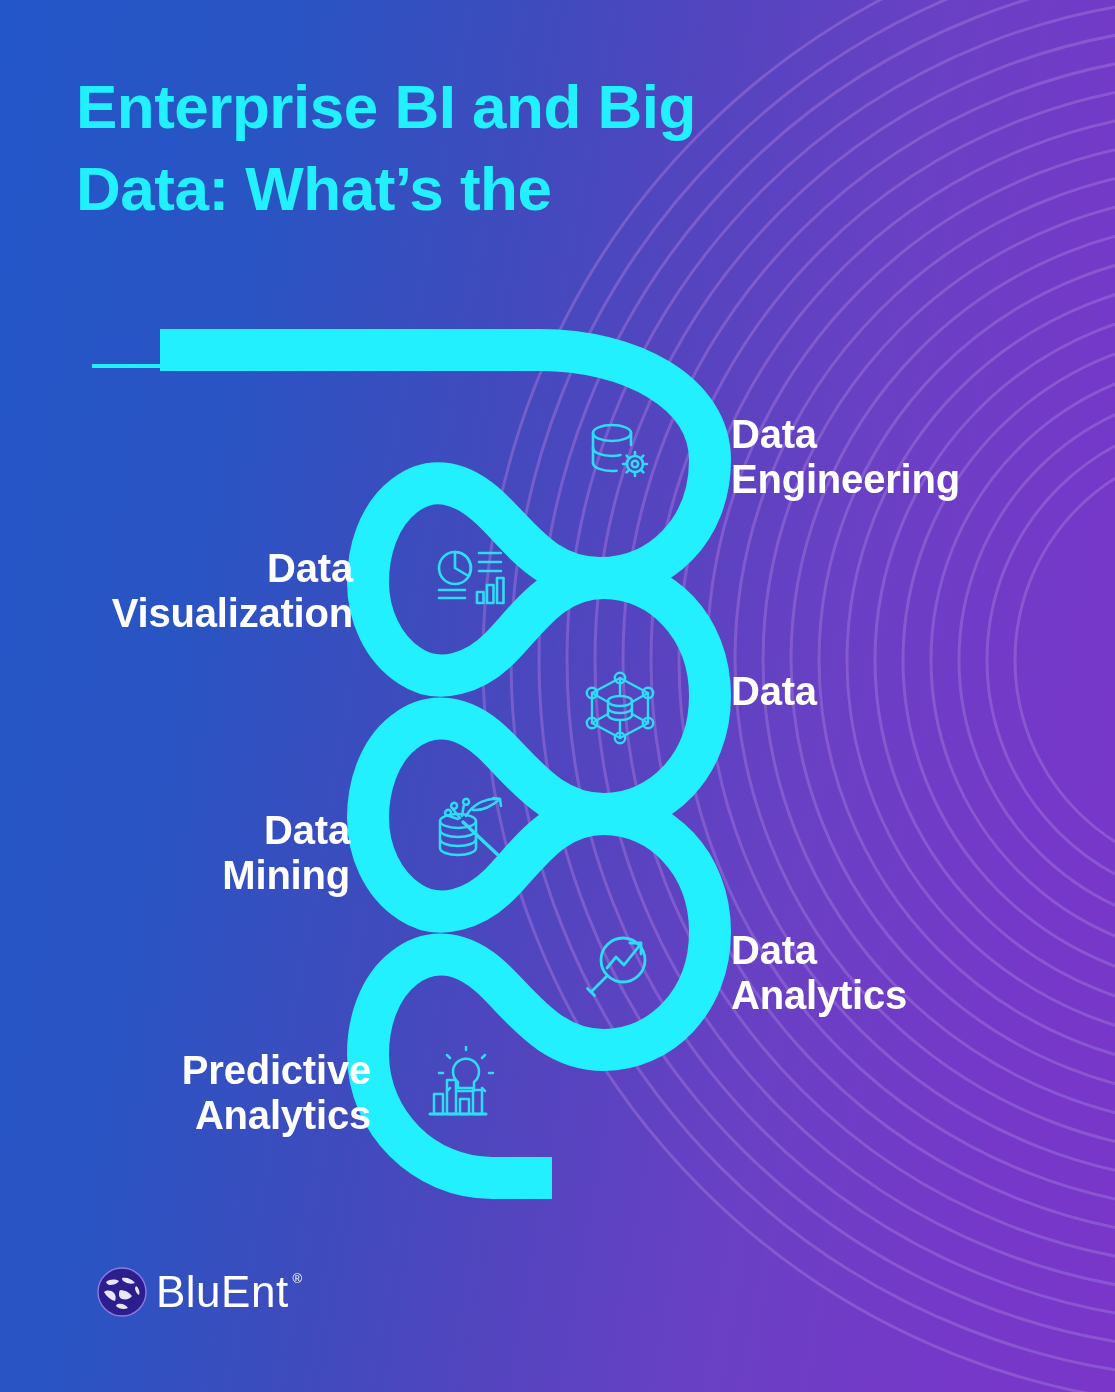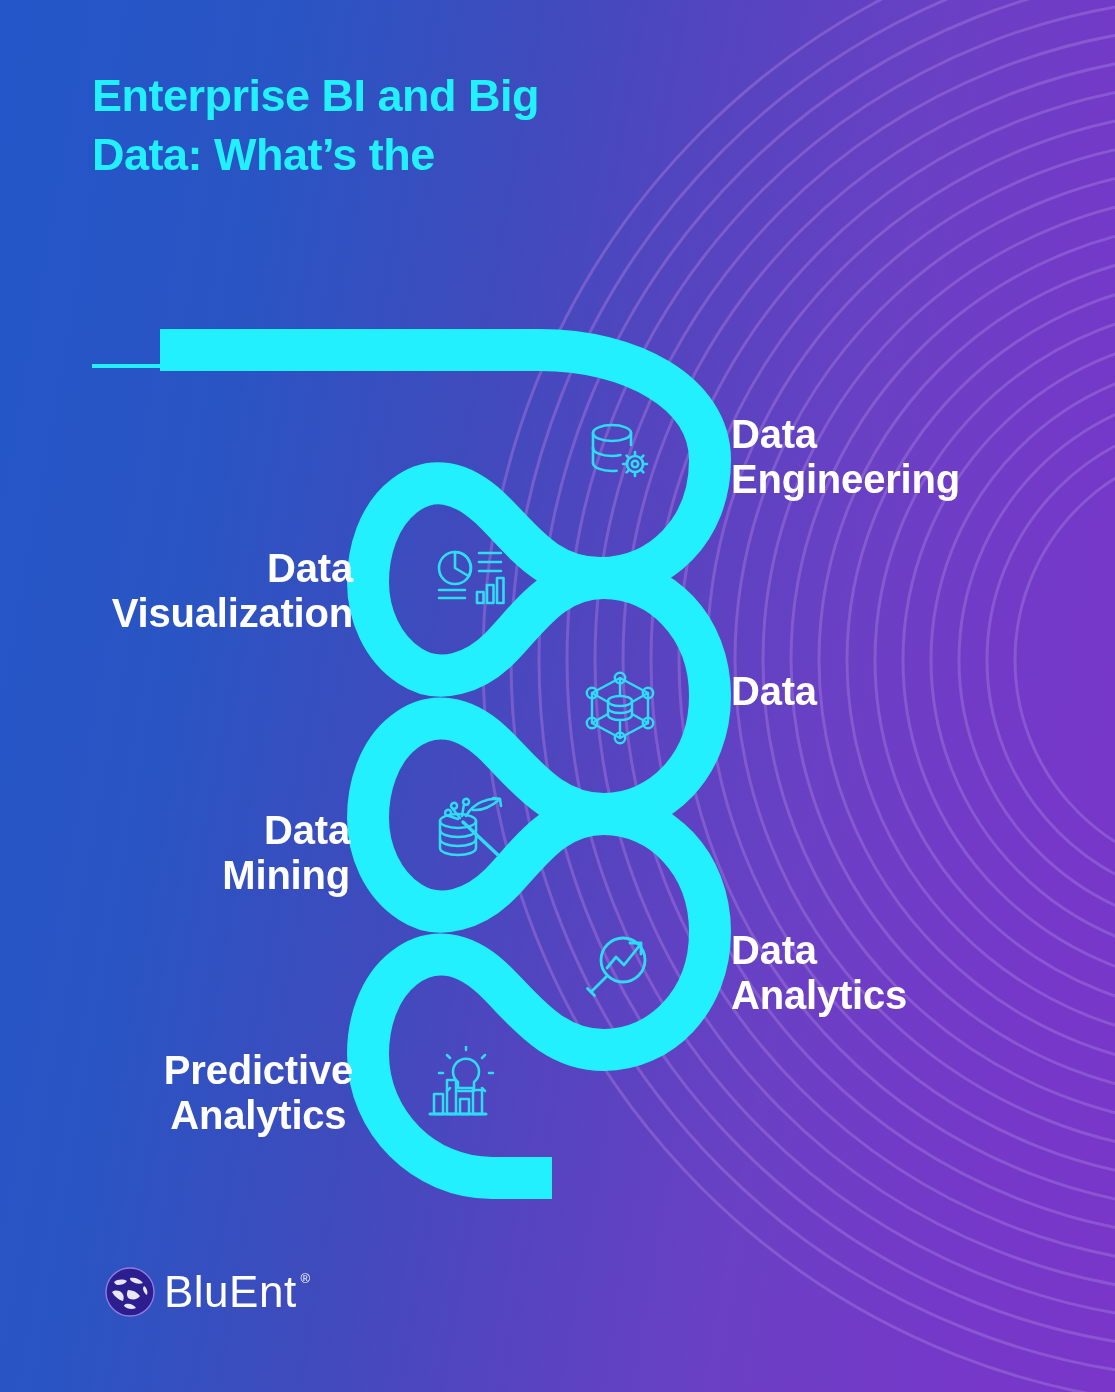--- a/index.html
+++ b/index.html
@@ -15,24 +15,24 @@
     width: 1115px;
     height: 1392px;
     overflow: hidden;
     background: linear-gradient(100deg, #2356c9 0%, #2a54c3 22%, #3f4bbd 40%, #5644bf 55%, #6a40c4 70%, #7439c8 85%, #7a36c9 100%);
   }
   #bg-arcs { position:absolute; inset:0; width:1115px; height:1392px; }
   #snake-layer { position:absolute; inset:0; width:1115px; height:1392px; }
 
   .title {
     position:absolute;
-    left:92px; top:66px;
+    left:76px; top:66px;
     width:800px;
     color:#22F0FF;
-    font-size:45px;
+    font-size:62px;
     line-height:1.32;
     font-weight:bold;
     letter-spacing:-0.5px;
   }
   .title span { display:block; }
 
   .label {
     position:absolute;
     color:#ffffff;
     font-weight:bold;
@@ -42,21 +42,21 @@
     white-space:nowrap;
   }
   .label.right { text-align:left; }
   .label.left  { text-align:right; }
   .label span { display:block; }
 
   .icon-box { position:absolute; }
 
   .logo-wrap {
     position:absolute;
-    left:104px; top:1266px;
+    left:96px; top:1266px;
     display:flex;
     align-items:center;
     gap:8px;
     justify-content:space-between;
   }
   .logo-text {
     position:relative;
     color:#ffffff;
     font-size:44px;
     font-weight:300;
@@ -237,21 +237,21 @@
       <path d="M46 36 a13 13 0 1 0 -16 0 v6 h16 z"></path>
       <path d="M30 45 h16"></path>
       <path d="M38 4 v-4 M22 12 l-3 -3 M54 12 l3 -3 M15 27 h-4 M61 27 h4 M22 42 l-3 3 M54 42 l3 3"></path>
       <rect x="6" y="48" width="9" height="20"></rect>
       <rect x="19" y="34" width="9" height="34"></rect>
       <rect x="32" y="53" width="9" height="15"></rect>
       <rect x="45" y="44" width="9" height="24"></rect>
       <path d="M2 68 H58" stroke-width="3"></path>
     </svg>
   </div>
-  <div class="label left" style="right:762px; top:1048px;text-align:center;">
+  <div class="label left" style="right:744px; top:1048px;">
     <span>Predictive</span>
     <span>Analytics</span>
   </div>
 
   <div class="logo-wrap">
     <svg width="52" height="52" viewBox="0 0 52 52">
       <circle cx="26" cy="26" r="24" fill="#2D1E8F"></circle>
       <g fill="#E9E6FA">
         <path d="M10 16 c4 -3 9 -3 13 -1 c-2 3 -6 4 -9 4 c-2 0 -3 -1 -4 -3z"></path>
         <path d="M26 12 c5 -1 10 1 13 5 c-3 1 -7 1 -10 -1 c-2 -1 -3 -2 -3 -4z"></path>

